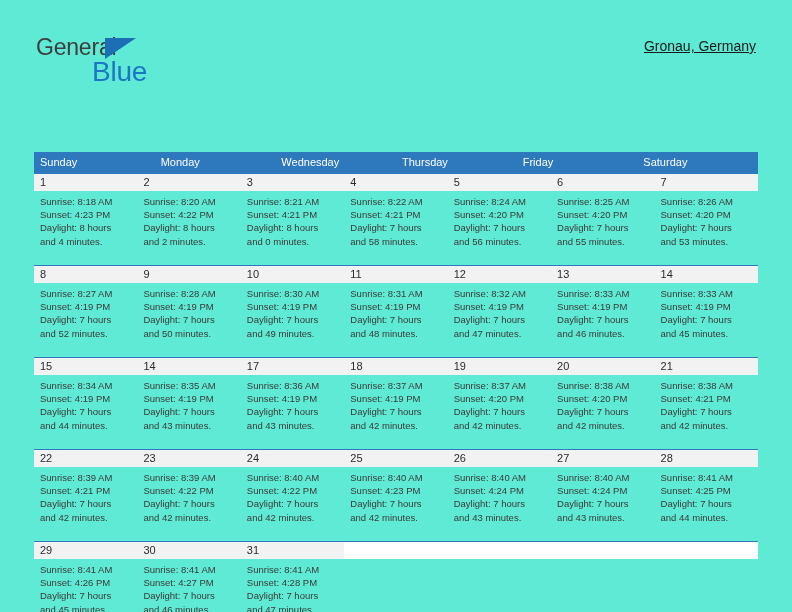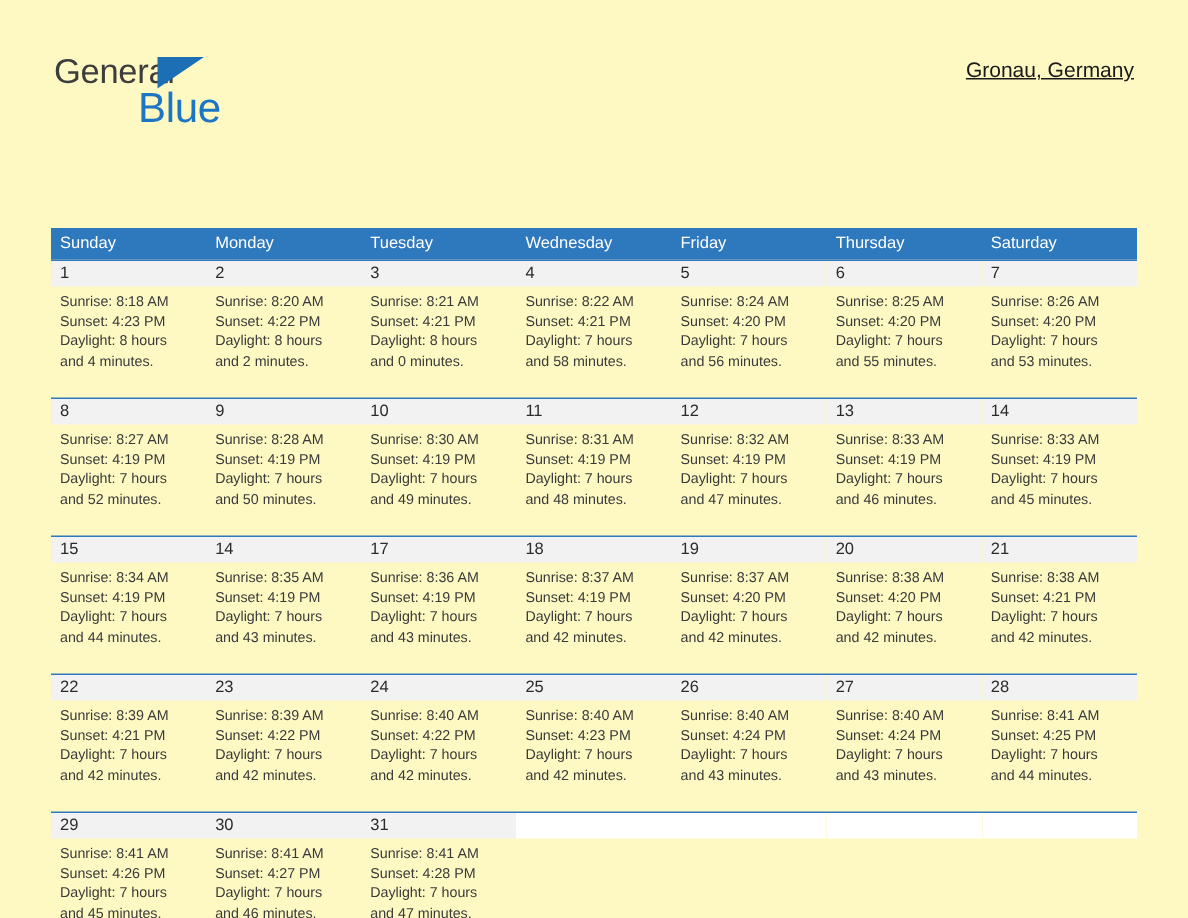--- a/index.html
+++ b/index.html
@@ -8,21 +8,21 @@
     padding: 0;
     width: 792px;
     height: 612px;
     background: #ffffff;
     font-family: "Liberation Sans", sans-serif;
   }
   .page {
     position: relative;
     width: 792px;
     height: 612px;
-    background: #fef9c3;
+    background: #5eead4;
     overflow: hidden;
   }
 
   
   .header {
     position: absolute;
     left: 0; top: 0;
     width: 792px;
     height: 100px;
   }
@@ -152,24 +152,23 @@
     <div class="title-block">
       <div class="cal-subtitle">Gronau, Germany</div>
     </div>
 
   </div>
 
   <div class="calendar">
     <div class="dow-row">
       <div class="dow-cell">Sunday</div>
       <div class="dow-cell">Monday</div>
-      <div class="dow-cell">Tuesday</div>
       <div class="dow-cell">Wednesday</div>
+      <div class="dow-cell">Thursday</div>
       <div class="dow-cell">Friday</div>
-      <div class="dow-cell">Thursday</div>
       <div class="dow-cell">Saturday</div>
     </div>
 
     <div id="weeks-container">
         <div class="week-row">
           <div class="day-cell">
             <div class="day-num-band">1</div>
             <div class="day-info">
               <div>Sunrise: 8:18 AM</div>
               <div>Sunset: 4:23 PM</div>

